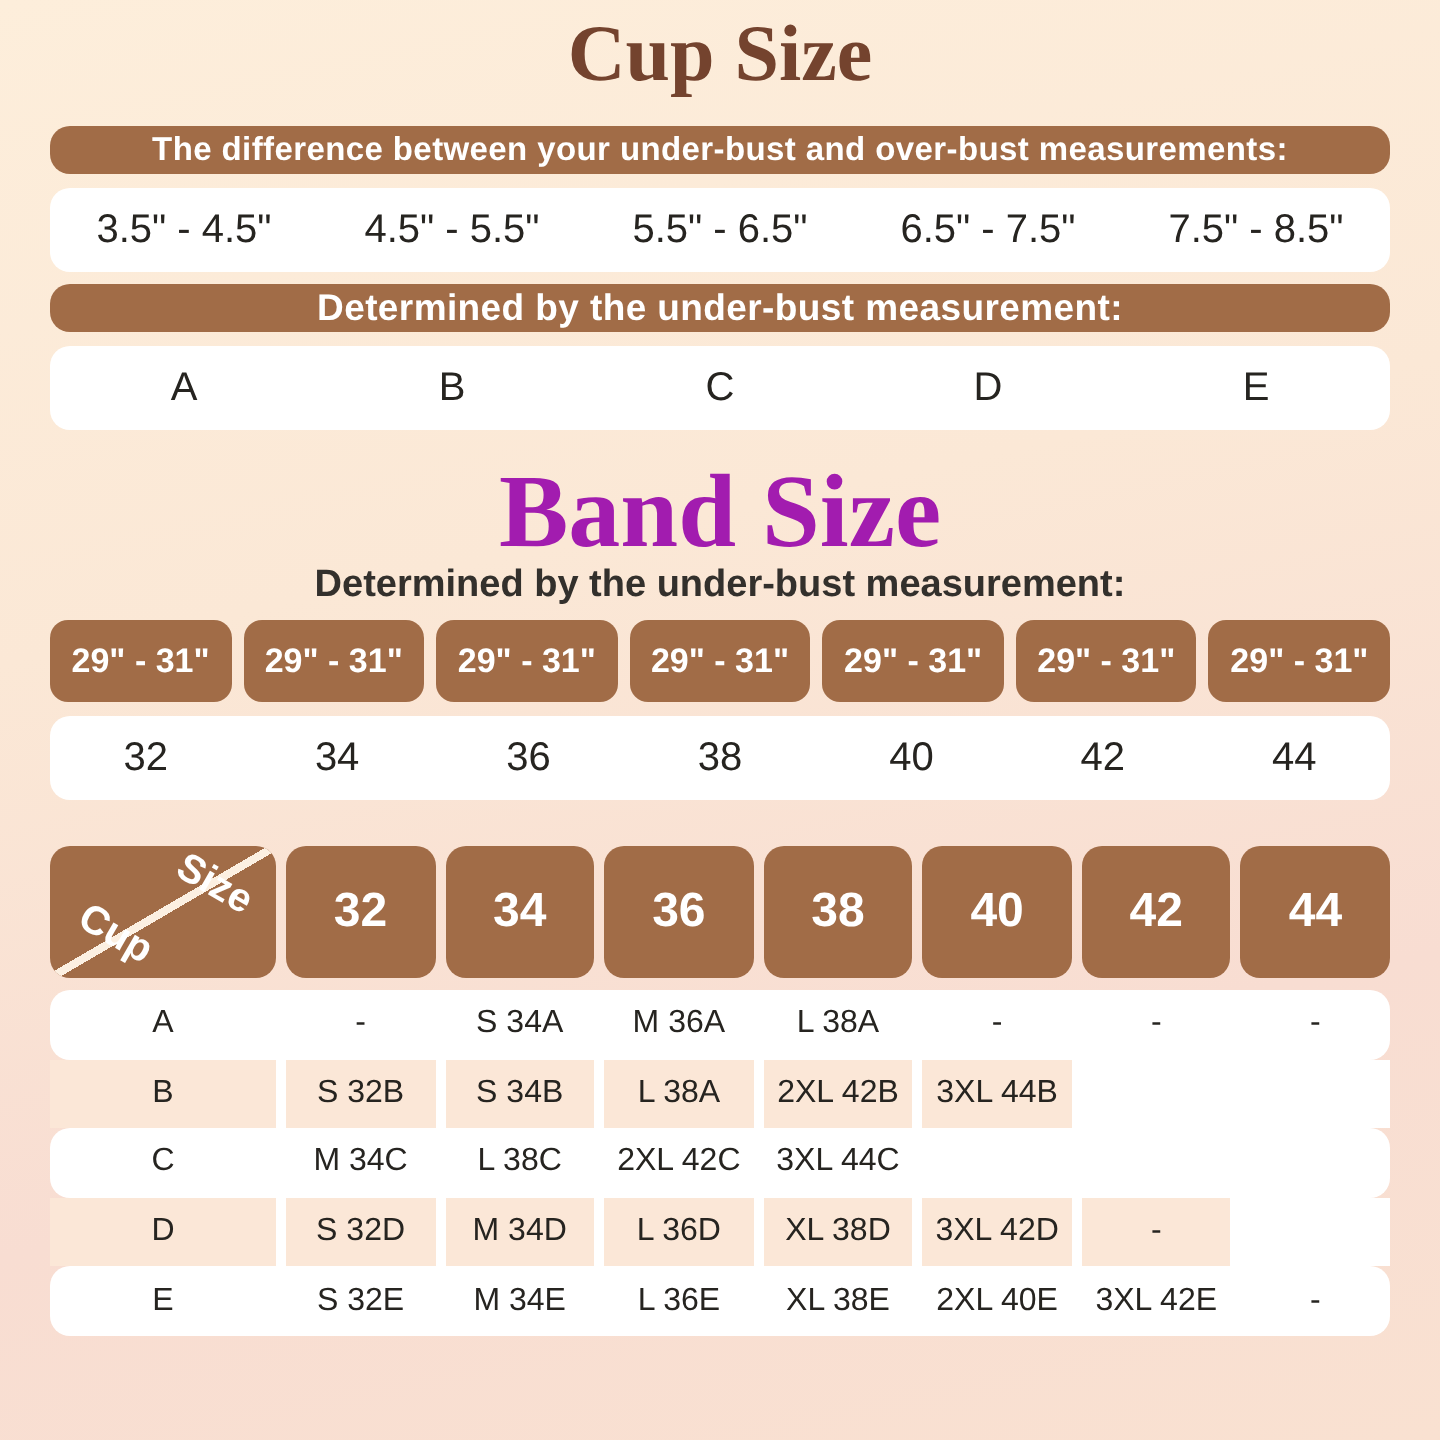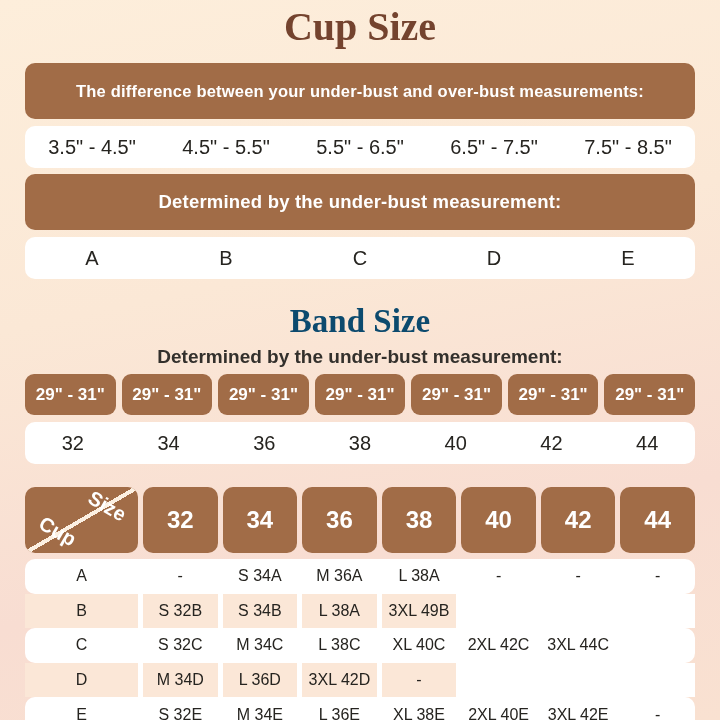--- a/index.html
+++ b/index.html
@@ -8,23 +8,23 @@
     background:linear-gradient(168deg,#fdeedb 0%,#fbe8d6 38%,#f8ddd2 72%,#f9e1d1 100%);
     font-family:"Liberation Sans","DejaVu Sans",sans-serif;color:#2e2a26;
     -webkit-font-smoothing:antialiased;
   }
   .wrap{width:670px;margin:0 auto;}
   .title{
     margin:6px 0 0;text-align:center;
     font-family:"Liberation Serif","DejaVu Serif",serif;
     font-weight:700;font-size:40px;line-height:42px;color:#74432e;
   }
-  .title.band{margin-top:20px;font-size:33px;line-height:44px;color:#0c4a6e;}
+  .title.band{margin-top:20px;font-size:52px;line-height:44px;color:#a21caf;}
   .banner{
-    margin-top:15px;height:56px;background:#a16c47;border-radius:10px;
+    margin-top:15px;height:24px;background:#a16c47;border-radius:10px;
     color:#fff;display:flex;align-items:center;justify-content:center;
     font-weight:700;font-size:16.5px;letter-spacing:.2px;
   }
   .banner.second{margin-top:6px;font-size:18.5px;}
   .white-row{
     margin-top:7px;height:42px;background:#ffffff;border-radius:10px;
     display:grid;align-items:stretch;font-size:19px;
   }
   .cols5{grid-template-columns:repeat(5,1fr);}
   .cols7{grid-template-columns:repeat(7,1fr);}
@@ -133,35 +133,36 @@
         <div class="m-cell">L 38A</div>
         <div class="m-cell">-</div>
         <div class="m-cell">-</div>
         <div class="m-cell">-</div>
       </div>
       <div class="m-row alt">
         <div class="m-cell">B</div>
         <div class="m-cell">S 32B</div>
         <div class="m-cell">S 34B</div>
         <div class="m-cell">L 38A</div>
-        <div class="m-cell">3XL 49B</div>
+        <div class="m-cell">2XL 42B</div>
+        <div class="m-cell">3XL 44B</div>
       </div>
       <div class="m-row">
         <div class="m-cell">C</div>
-        <div class="m-cell">S 32C</div>
         <div class="m-cell">M 34C</div>
         <div class="m-cell">L 38C</div>
-        <div class="m-cell">XL 40C</div>
         <div class="m-cell">2XL 42C</div>
         <div class="m-cell">3XL 44C</div>
       </div>
       <div class="m-row alt">
         <div class="m-cell">D</div>
+        <div class="m-cell">S 32D</div>
         <div class="m-cell">M 34D</div>
         <div class="m-cell">L 36D</div>
+        <div class="m-cell">XL 38D</div>
         <div class="m-cell">3XL 42D</div>
         <div class="m-cell">-</div>
       </div>
       <div class="m-row">
         <div class="m-cell">E</div>
         <div class="m-cell">S 32E</div>
         <div class="m-cell">M 34E</div>
         <div class="m-cell">L 36E</div>
         <div class="m-cell">XL 38E</div>
         <div class="m-cell">2XL 40E</div>

